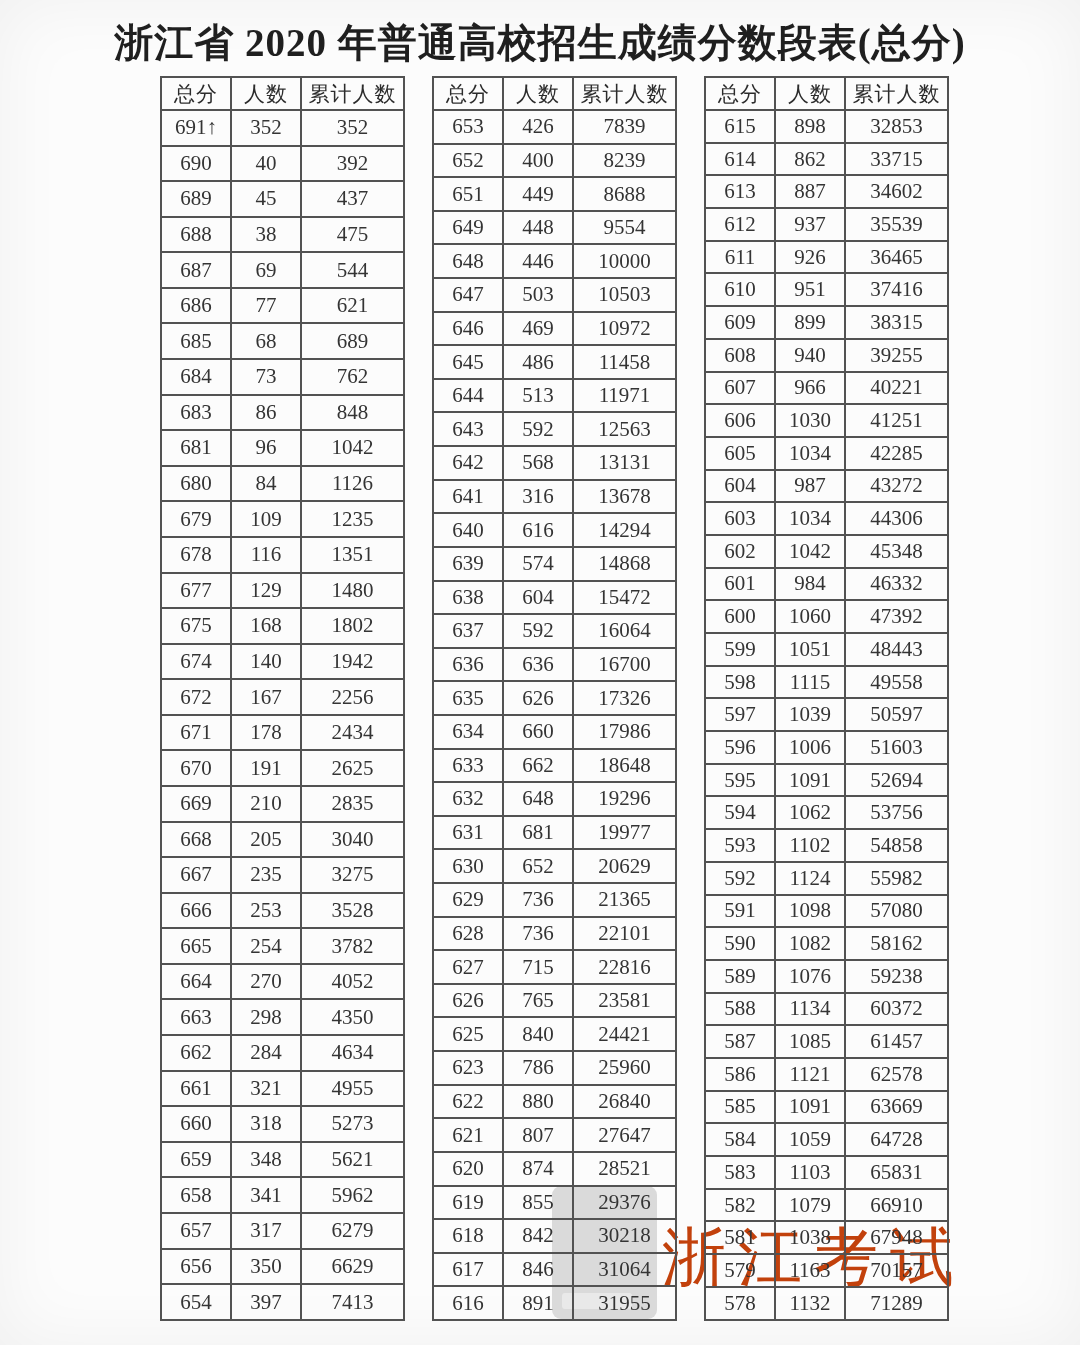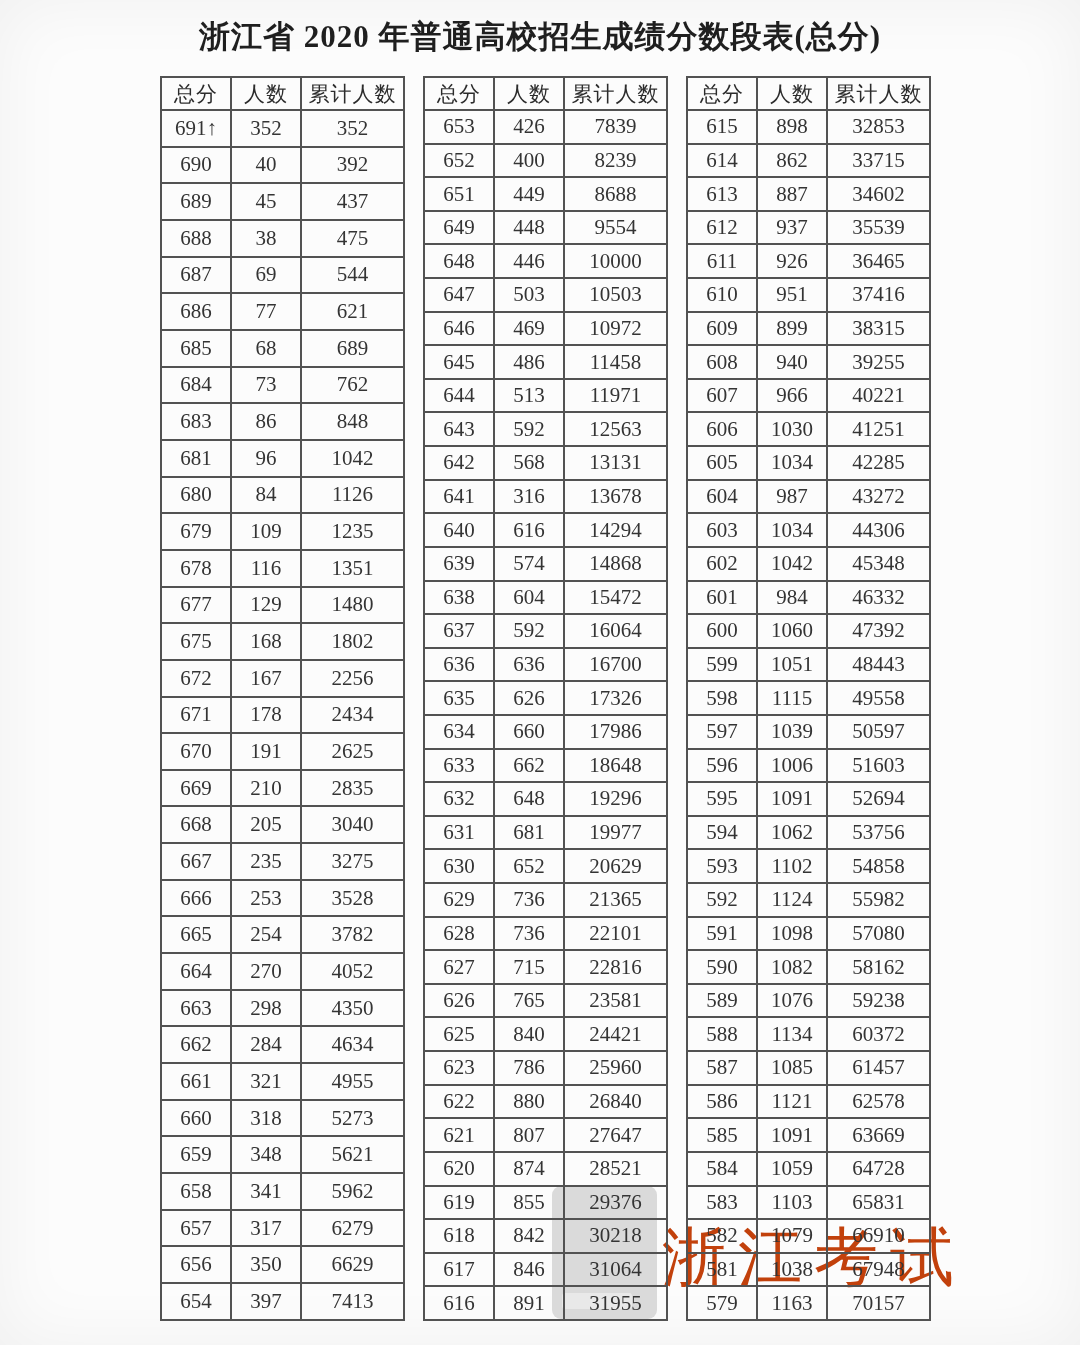--- a/index.html
+++ b/index.html
@@ -14,30 +14,30 @@
     background: #fcfcfc;
     overflow: hidden;
     box-shadow: inset 0 0 70px rgba(0,0,0,0.05);
   }
   .title {
     position: absolute;
     top: 16px; left: 0;
     width: 100%;
     margin: 0;
     text-align: center;
-    font-size: 31px;
+    font-size: 39px;
     font-weight: bold;
     letter-spacing: 1px;
     color: #1f1f1f;
   }
   .tables {
     position: absolute;
     top: 76px; left: 160px;
     display: flex;
-    gap: 18px;
+    gap: 27px;
     z-index: 2;
   }
   .score-table {
     border-collapse: collapse;
     table-layout: fixed;
     width: 237px;
     height: 1245px;
     background: transparent;
   }
   .score-table th, .score-table td {
@@ -170,20 +170,25 @@
             <td>677</td>
             <td>129</td>
             <td>1480</td>
           </tr>
           <tr>
             <td>675</td>
             <td>168</td>
             <td>1802</td>
           </tr>
           <tr>
+            <td>674</td>
+            <td>140</td>
+            <td>1942</td>
+          </tr>
+          <tr>
             <td>672</td>
             <td>167</td>
             <td>2256</td>
           </tr>
           <tr>
             <td>671</td>
             <td>178</td>
             <td>2434</td>
           </tr>
           <tr>
@@ -640,17 +645,22 @@
           </tr>
           <tr>
             <td>581</td>
             <td>1038</td>
             <td>67948</td>
           </tr>
           <tr>
             <td>579</td>
             <td>1163</td>
             <td>70157</td>
+          </tr>
+          <tr>
+            <td>578</td>
+            <td>1132</td>
+            <td>71289</td>
           </tr>
         </tbody>
       </table>
     </div>
 </div>
 
 </body></html>

